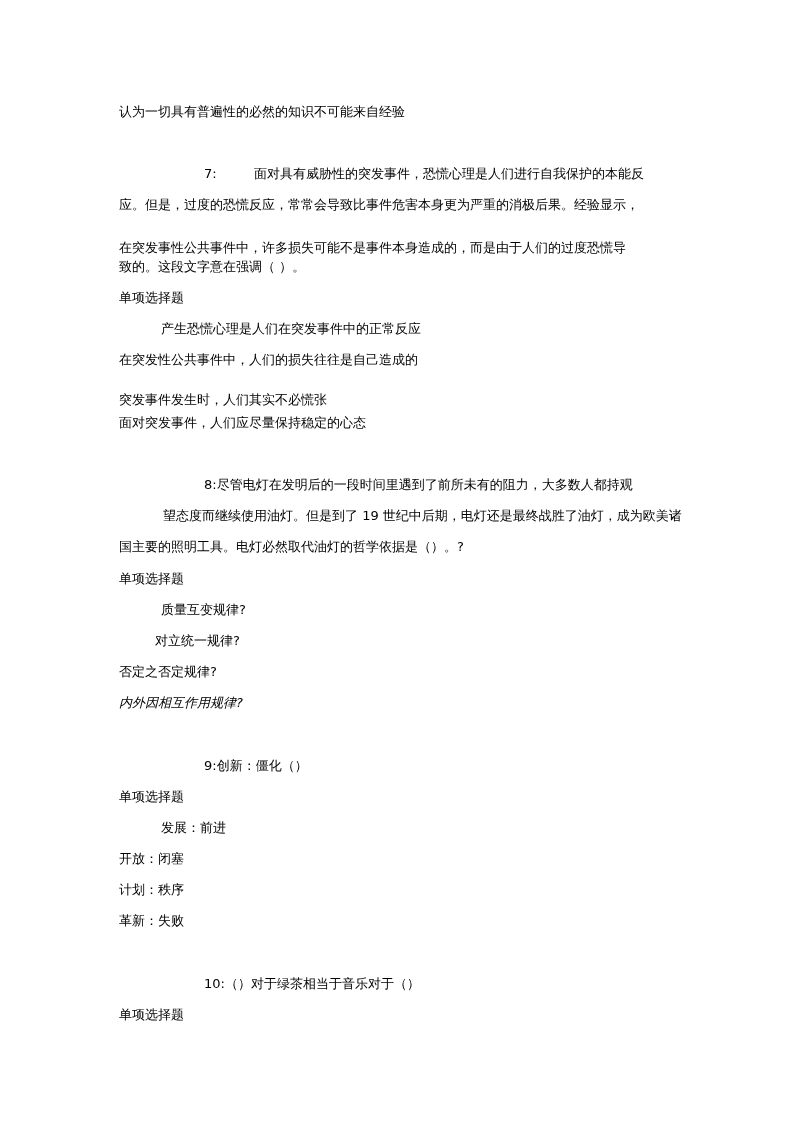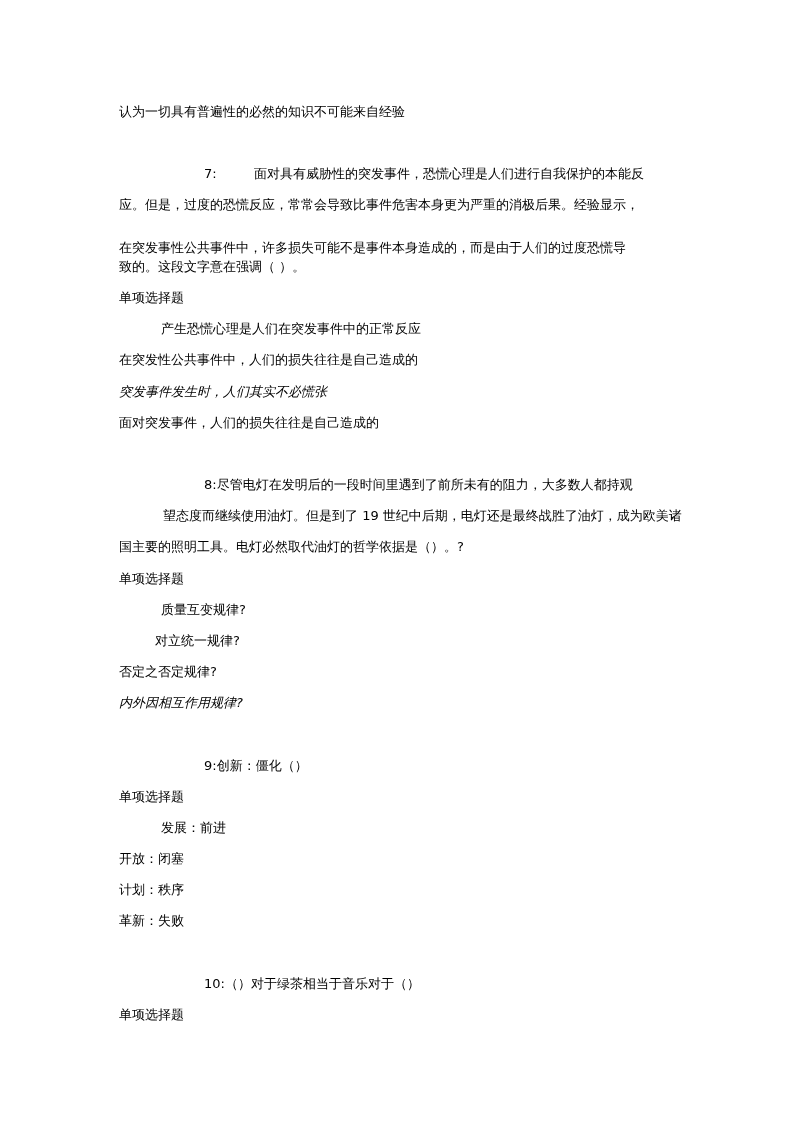--- a/index.html
+++ b/index.html
@@ -38,22 +38,22 @@
   <div>
     <div class="line indent-q" style="top:166px;">
       <span class="qnum-wide">7:</span><span>面对具有威胁性的突发事件，恐慌心理是人们进行自我保护的本能反</span>
     </div>
     <div class="line" style="top:197px;text-align:center;">应。但是，过度的恐慌反应，常常会导致比事件危害本身更为严重的消极后果。经验显示，</div>
     <div class="line" style="top:228px;margin-top:12px;">在突发事性公共事件中，许多损失可能不是事件本身造成的，而是由于人们的过度恐慌导</div>
     <div class="line" style="top:259px;">致的。这段文字意在强调（  ）。</div>
     <div class="line" style="top:290px;">单项选择题</div>
     <div class="line indent-a" style="top:321px;">产生恐慌心理是人们在突发事件中的正常反应</div>
     <div class="line" style="top:352px;">在突发性公共事件中，人们的损失往往是自己造成的</div>
-    <div class="line" style="top:384px;font-style:italic;">突发事件发生时，人们其实不必慌张</div>
-    <div class="line" style="top:415px;">面对突发事件，人们的损失往往是自己造成的</div>
+    <div class="line" style="top:392px;">突发事件发生时，人们其实不必慌张</div>
+    <div class="line" style="top:415px;">面对突发事件，人们应尽量保持稳定的心态</div>
   </div>
 
   <div>
     <div class="line indent-q" style="top:477px;">
       <span class="qnum">8:</span><span>尽管电灯在发明后的一段时间里遇到了前所未有的阻力，大多数人都持观</span>
     </div>
     <div class="line" style="top:508px;margin-left:44px;">望态度而继续使用油灯。但是到了 19 世纪中后期，电灯还是最终战胜了油灯，成为欧美诸</div>
     <div class="line" style="top:539px;">国主要的照明工具。电灯必然取代油灯的哲学依据是（）。?</div>
     <div class="line" style="top:571px;">单项选择题</div>
     <div class="line indent-a" style="top:602px;">质量互变规律?</div>

